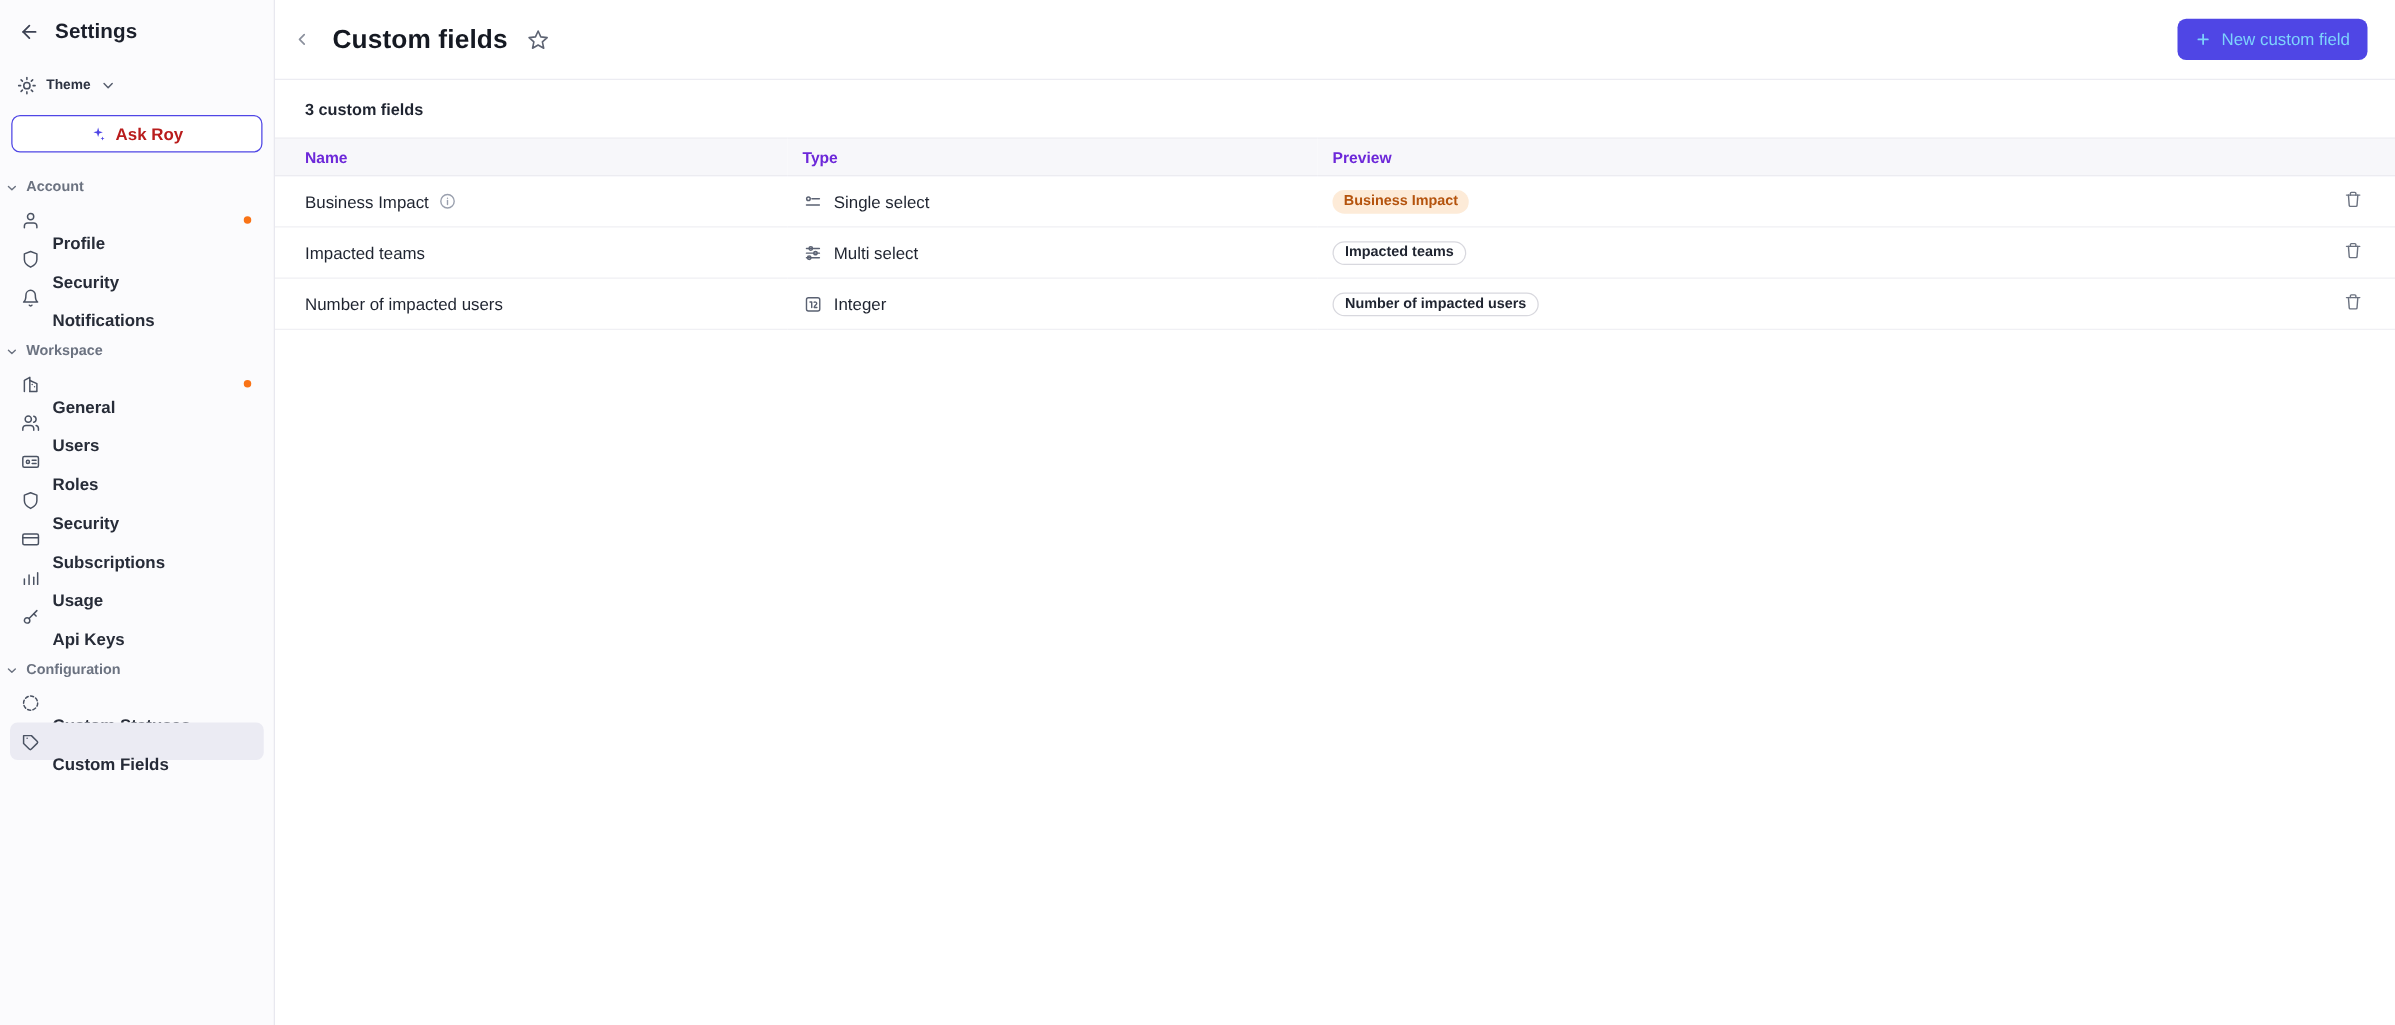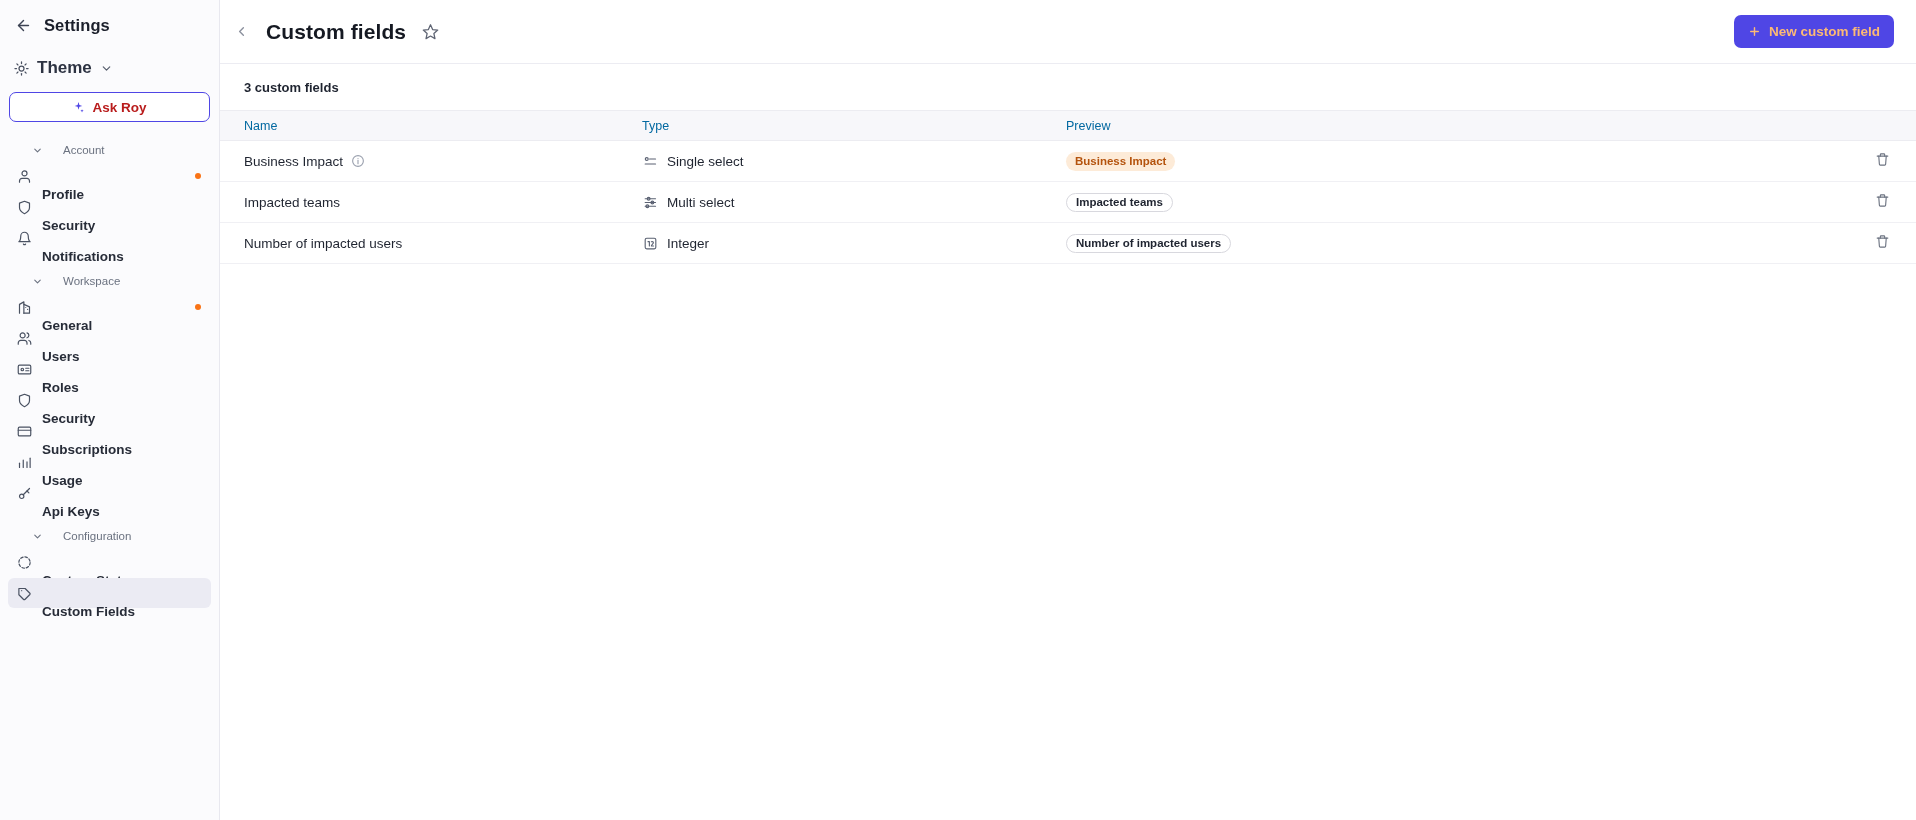--- a/index.html
+++ b/index.html
@@ -24,43 +24,43 @@
   .sb-head {
     display: flex; align-items: center; gap: 12px;
     height: 50px; padding: 0 14px;
   }
   .sb-back { width: 18px; height: 18px; display:flex; align-items:center; justify-content:center; color:#3c4253; cursor:pointer; }
   .sb-title { font-size: 16.5px; font-weight: 700; color: #1b1f2b; letter-spacing: .1px; }
 
   .sb-theme {
     display: flex; align-items: center; gap: 8px;
     padding: 0 14px; height: 28px; margin-top: 4px;
-    font-size: 17px; color: #2d3342; font-weight: 600;
+    font-size: 11px; color: #2d3342; font-weight: 600;
     cursor: pointer;
   }
   .sb-theme .sun { color:#4a5161; display:flex; }
   .chev { color:#565d6d; display:flex; }
 
   .ask-roy {
     margin: 10px 9px 0 9px;
     height: 30px;
     border: 1.4px solid #4f46e5;
     border-radius: 7px;
     background: #fff;
     display: flex; align-items: center; justify-content: center; gap: 7px;
     cursor: pointer;
   }
   .ask-roy .spark { color: #4f46e5; font-size: 12px; display:flex; }
   .ask-roy span.lbl { font-size: 13.5px; font-weight: 700; color: #b91c1c; }
 
   .sb-group { margin-top: 18px; }
   .sb-group-head {
-    display: flex; align-items: center; gap: 20px;
-    padding: 0 32px; height: 20px;
-    font-size: 11.5px; color: #6b7280; font-weight: 400;
+    display: flex; align-items: center; gap: 6px;
+    padding: 0 4px; height: 20px;
+    font-size: 11.5px; color: #6b7280; font-weight: 700;
   }
   .sb-group-head .chev-sm { display:flex; color:#6b7280; }
 
   .sb-item {
     display: flex; align-items: center; gap: 10px;
     height: 30px; margin: 1px 8px; padding: 0 8px;
     border-radius: 6px; cursor: pointer;
     font-size: 13.5px; color: #272c38;
     position: relative;
   }
@@ -81,23 +81,23 @@
   }
   .collapse-btn {
     width: 22px; height: 22px; margin-left: 10px; margin-right: 14px;
     display: flex; align-items: center; justify-content: center;
     color: #8b909d; cursor: pointer; border-radius: 5px;
   }
   .page-title { font-size: 21px; font-weight: 700; color: #151922; letter-spacing: .1px; }
   .star { margin-left: 16px; color: #5e6473; display:flex; cursor:pointer; }
   .topbar-spacer { flex: 1 1 auto; }
   .new-btn {
-    background: #4f46e5; color: #fdba74; border: none; border-radius: 7px;
+    background: #4f46e5; color: #7dd3fc; border: none; border-radius: 7px;
     height: 33px; padding: 0 14px; display: flex; align-items: center; gap: 8px;
-    font-size: 13.5px; font-weight: 700; cursor: pointer;
+    font-size: 13.5px; font-weight: 400; cursor: pointer;
     font-family: "Liberation Sans", sans-serif;
   }
   .new-btn .plus { font-size: 14px; line-height: 1; display:flex; }
 
   .subbar {
     height: 46px; display: flex; align-items: center;
     padding: 0 22px 0 24px;
   }
   .count { font-size: 13px; font-weight: 700; color: #1f2430; }
   .subbar-spacer { flex: 1 1 auto; }
@@ -115,21 +115,21 @@
   }
   .search input::placeholder { color: #8b909d; }
 
   table.fields { width: 100%; border-collapse: collapse; table-layout: fixed; }
   table.fields thead th {
     background: #f7f7fa;
     border-top: 1px solid #ececf1;
     border-bottom: 1px solid #ececf1;
     height: 30px;
     text-align: left;
-    font-size: 12.5px; font-weight: 400; color: #0369a1;
+    font-size: 12.5px; font-weight: 700; color: #6d28d9;
     padding: 0 12px;
   }
   th.c-name { width: 410px; padding-left: 24px !important; }
   th.c-type { width: 424px; }
   th.c-prev { width: auto; }
   th.c-act  { width: 80px; }
 
   table.fields tbody td {
     height: 41px; border-bottom: 1px solid #f0f0f4;
     font-size: 13.5px; color: #1f2430; padding: 0 12px;

